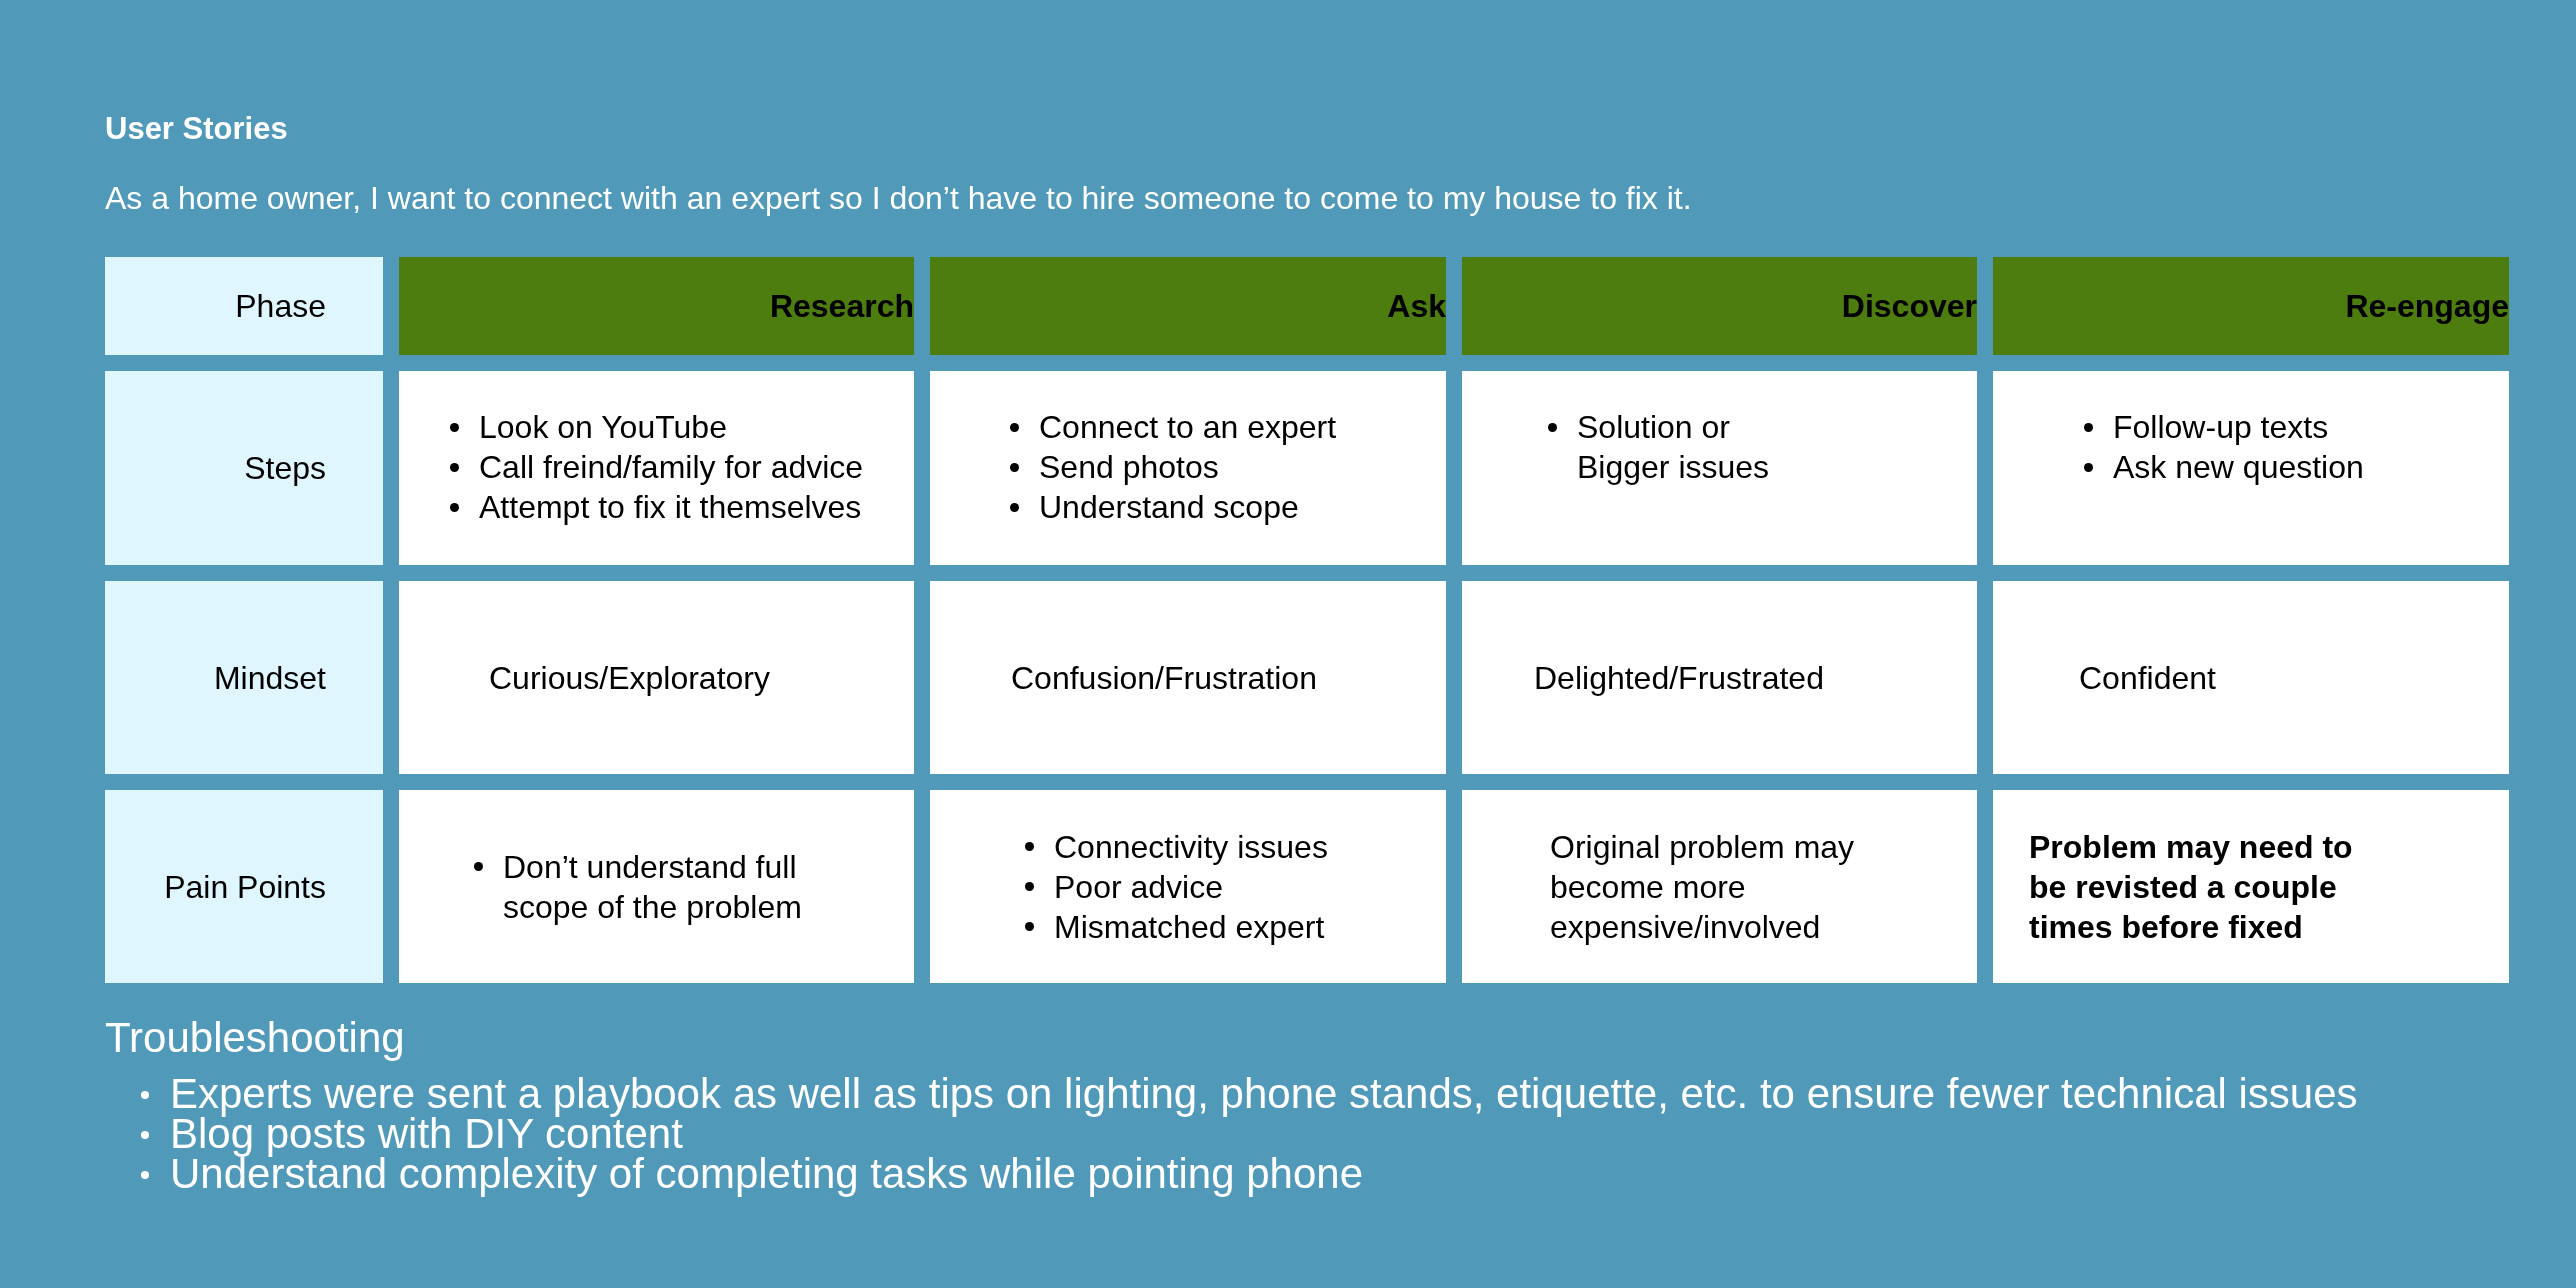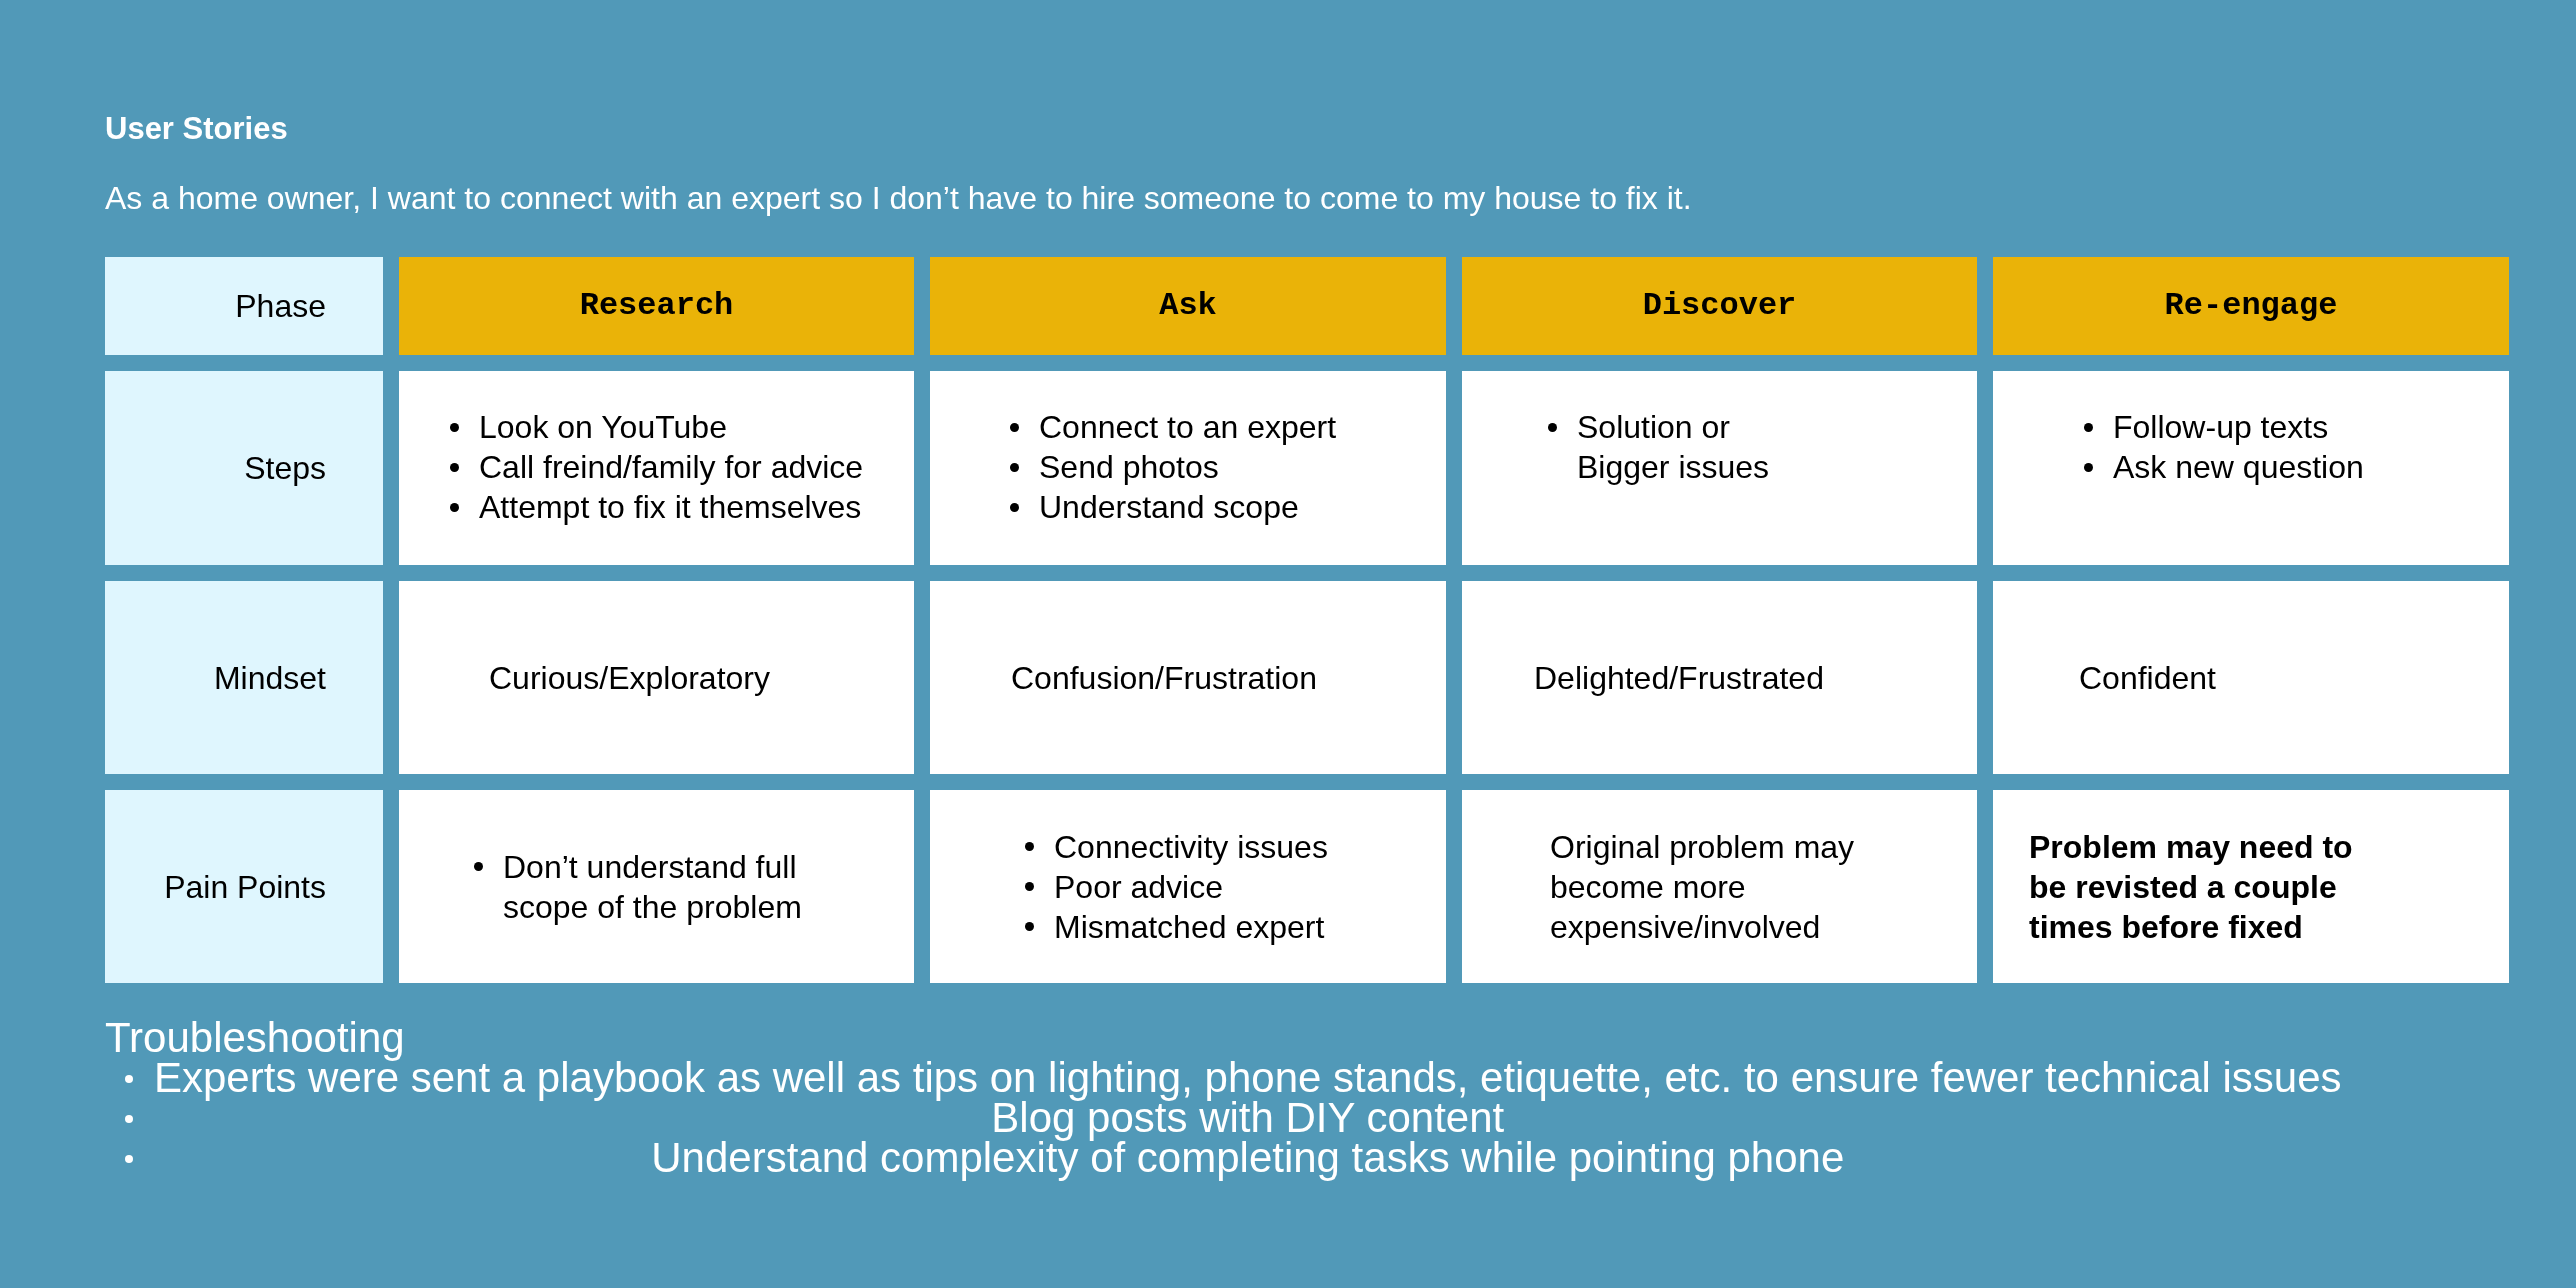--- a/index.html
+++ b/index.html
@@ -31,24 +31,23 @@
       display: flex; align-items: center;
       font-size: 32px; line-height: 40px;
       box-sizing: border-box;
     }
     .label-cell {
       background: #DFF6FE;
       justify-content: flex-end;
       padding-right: 57px;
     }
     .head-cell {
-      background: #eab308;
-      justify-content: center;
+      background: #4d7c0f;
+      justify-content: flex-end;
       font-weight: bold;
-      font-family: Liberation Mono, monospace;
     }
     .cell ul { margin: 8px; padding: 0 0 0 71px; list-style: none; }
     .cell ul li { position: relative; }
     .cell ul li::before {
       content: ""; position: absolute; left: -29px; top: 15.6px;
       width: 9.2px; height: 9.2px; border-radius: 50%; background: #000;
     }
     .cell .plain { padding-left: 90px; }
     .c-research-steps ul { padding-left: 72px; }
     .c-ask-steps ul { padding-left: 101px; }
@@ -60,21 +59,21 @@
     .m-research .plain { padding-left: 90px; }
     .m-ask .plain { padding-left: 81px; }
     .m-disc .plain { padding-left: 72px; text-align: right; }
     .m-reeng .plain { padding-left: 86px; }
     .p-disc .plain { padding-left: 88px; }
     .p-reeng .plain { padding-left: 36px; font-weight: bold; }
     .trouble {
       position: absolute; left: 105px; top: 1018px;
       color: #fff; font-size: 42px; line-height: 40px;
     }
-    .trouble ul { margin: 0; padding: 0 0 0 49px; list-style: none; text-align: center; }
+    .trouble ul { margin: 16px; padding: 0 0 0 49px; list-style: none; }
     .trouble ul li { position: relative; }
     .trouble ul li::before {
       content: ""; position: absolute; left: -29px; top: 16.6px;
       width: 8.3px; height: 8.3px; border-radius: 50%; background: #fff;
     }
   </style>
 </head>
 <body>
 
 <div class="title">User Stories</div>

